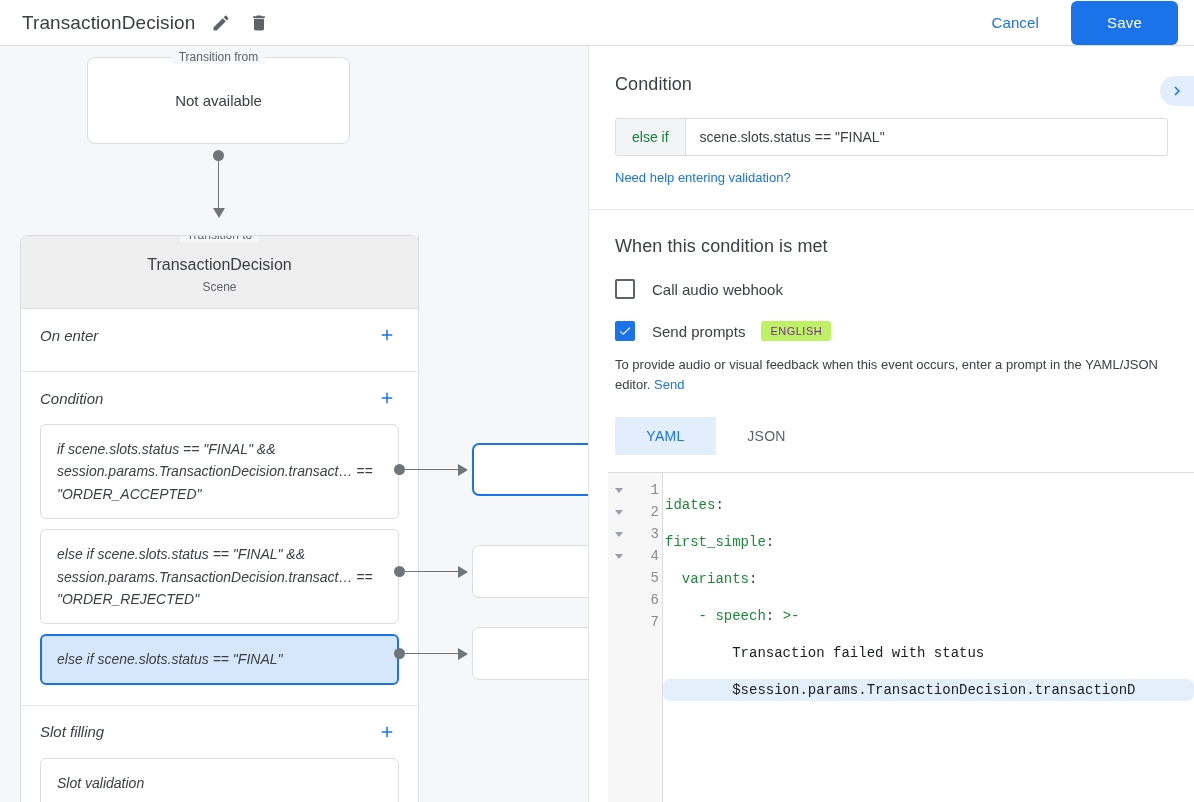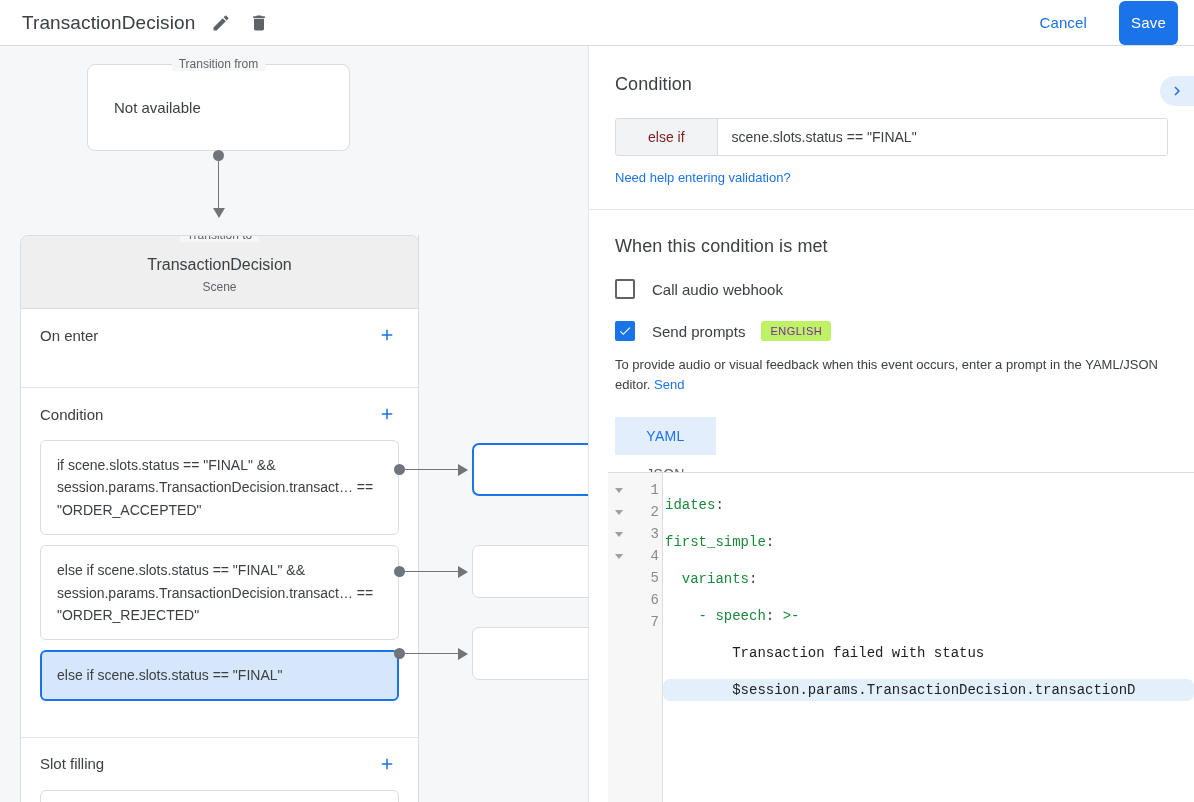--- a/index.html
+++ b/index.html
@@ -32,21 +32,21 @@
   .appbar-icon svg { display: block; }
   .appbar-spacer { flex: 1; }
   .btn-text {
     color: #1a73e8; font-size: 15px; background: none; border: none;
     padding: 8px 14px; cursor: pointer; letter-spacing: .15px;
     font-family: inherit;
   }
   .btn-filled {
     background: #1a73e8; color: #fff; font-size: 15px;
     border: none; border-radius: 6px;
-    padding: 0 12px; height: 44px; margin: 0 16px 0 18px;
+    padding: 0 36px; height: 44px; margin: 0 16px 0 18px;
     cursor: pointer; letter-spacing: .2px;
     font-family: inherit;
   }
 
   
   .canvas {
     position: absolute; left: 0; top: 46px; width: 588px; height: 756px;
     background: #f5f7f9;
     overflow: hidden;
   }
@@ -60,22 +60,22 @@
   }
   .fs-legend {
     position: absolute; top: -8px; left: 50%; transform: translateX(-50%);
     background: #f5f7f9;
     padding: 0 7px;
     font-size: 12px; color: #5f6368; white-space: nowrap;
   }
 
   
   #transition-from {
-    left: 87px; top: 18px; width: 263px; height: 87px;
-    display: flex; align-items: center; justify-content: flex-start; padding-left: 26px;
+    left: 87px; top: 11px; width: 263px; height: 87px;
+    display: flex; align-items: center; justify-content: center;
   }
   #transition-from .body { font-size: 15px; color: #3c4043; }
 
   
   .conn-dot {
     position: absolute; width: 11px; height: 11px; border-radius: 50%;
     background: #70757a;
   }
   .conn-line {
     position: absolute; background: #70757a;
@@ -96,21 +96,21 @@
     left: 20px; top: 189px; width: 399px; height: 580px;
     background: #ffffff; overflow: hidden;
   }
   .scene-head {
     background: #efefef; padding: 20px 0 14px; text-align: center;
     border-bottom: 1px solid #dadce0;
   }
   .scene-name { font-size: 16px; color: #3c4043; }
   .scene-sub { font-size: 12px; color: #5f6368; margin-top: 6px; }
 
-  .section { border-bottom: 1px solid #e4e6e8; padding: 0 19px 26px; }
+  .section { border-bottom: 1px solid #e4e6e8; padding: 0 19px 10px; font-style: italic; }
   .section:last-child { border-bottom: none; }
   .section-head {
     display: flex; align-items: center; justify-content: space-between;
     height: 52px;
   }
   .section-title { font-size: 15px; color: #3c4043; }
   .plus-btn {
     width: 24px; height: 24px; cursor: pointer;
     display: flex; align-items: center; justify-content: center;
   }
@@ -156,22 +156,22 @@
     font-size: 18px; color: #3c4043; padding-top: 28px; letter-spacing: .1px;
   }
   .panel-divider { height: 1px; background: #e4e6e8; margin-top: 23px; }
 
   .cond-row {
     display: flex; margin-top: 23px;
     border: 1px solid #dadce0; border-radius: 3px; overflow: hidden;
     height: 38px;
   }
   .cond-prefix {
-    background: #f1f3f4; color: #7f1d1d; font-size: 14px;
-    display: flex; align-items: center; padding: 0 32px;
+    background: #f1f3f4; color: #15803d; font-size: 14px;
+    display: flex; align-items: center; padding: 0 16px;
     border-right: 1px solid #dadce0; white-space: nowrap;
   }
   .cond-input {
     flex: 1; border: none; outline: none; padding: 0 14px;
     font-size: 14px; color: #3c4043; font-family: inherit; background: #fff;
   }
   .help-link {
     display: inline-block; margin-top: 14px;
     color: #1a73e8; font-size: 13px; cursor: pointer; text-decoration: none;
   }
@@ -199,21 +199,21 @@
     margin-left: 16px; background: #bef264; color: #7627ab;
     font-size: 11px; letter-spacing: .5px;
     padding: 4px 9px; border-radius: 3px;
   }
   .note {
     font-size: 13px; color: #3c4043; line-height: 1.55;
     margin-top: 14px; max-width: 556px;
   }
   .note a { color: #1a73e8; text-decoration: none; cursor: pointer; }
 
-  .tabs { display: flex; margin-top: 22px; flex-direction: column; }
+  .tabs { display: flex; margin-top: 22px; }
   .tab {
     font-size: 14px; color: #5f6368; padding: 11px 0; width: 101px;
     text-align: center; cursor: pointer; letter-spacing: .3px;
   }
   .tab.active { background: #e3eefd; color: #1a73e8; }
 
   
   .editor {
     position: absolute; left: 608px; top: 472px; width: 586px; height: 330px;
     background: #ffffff;

